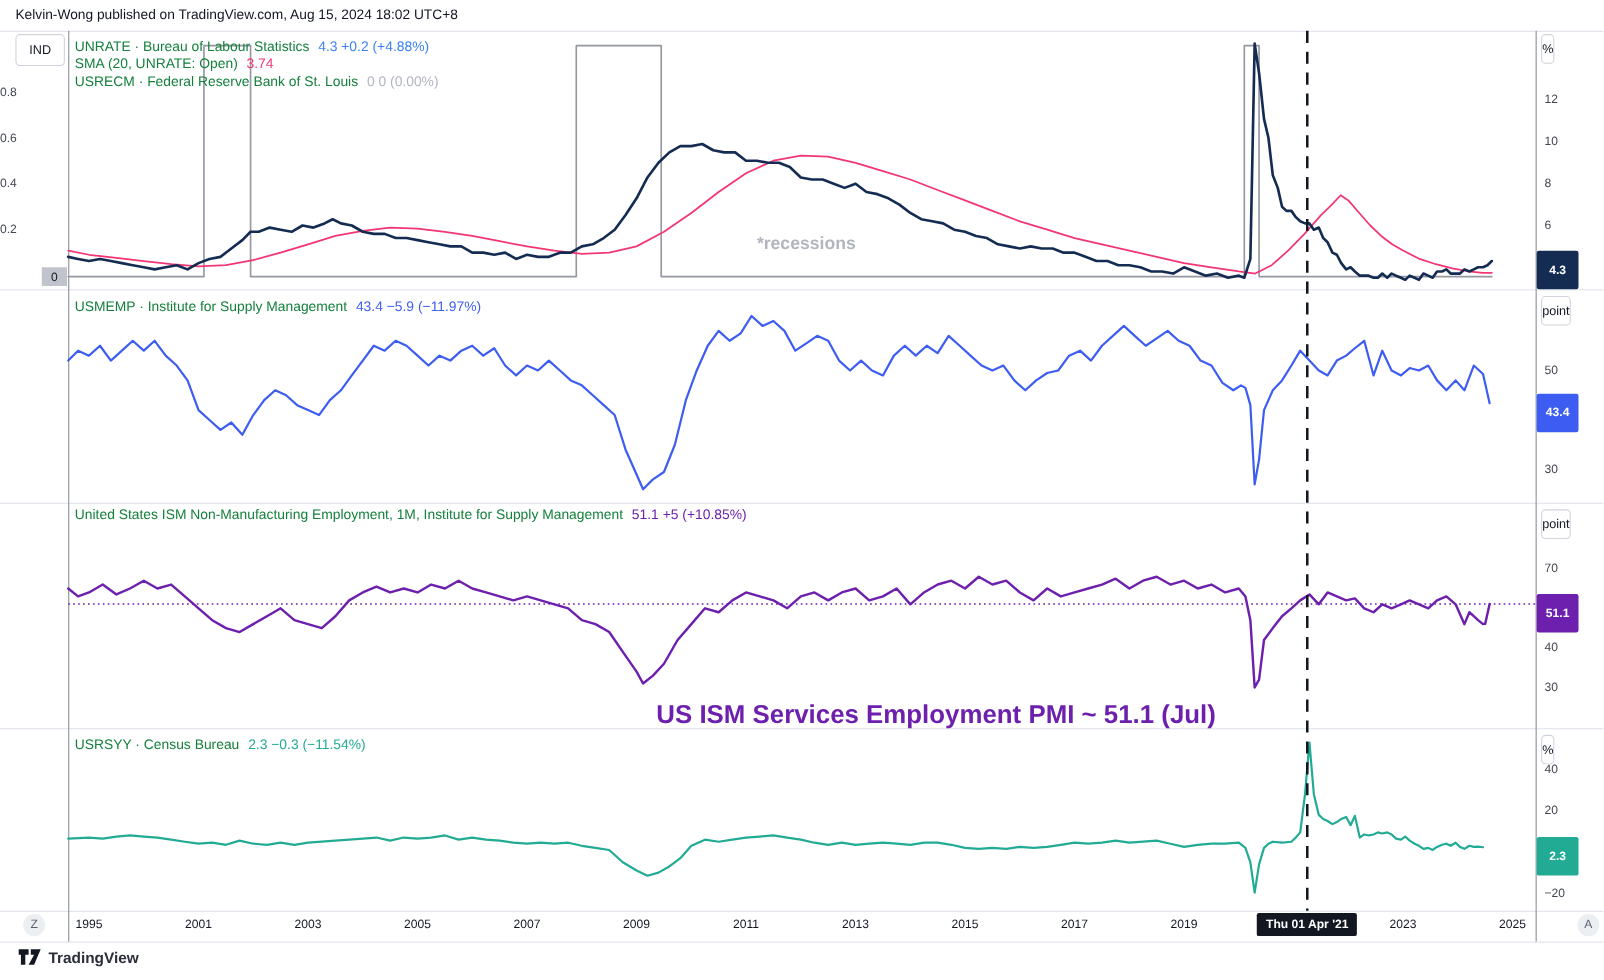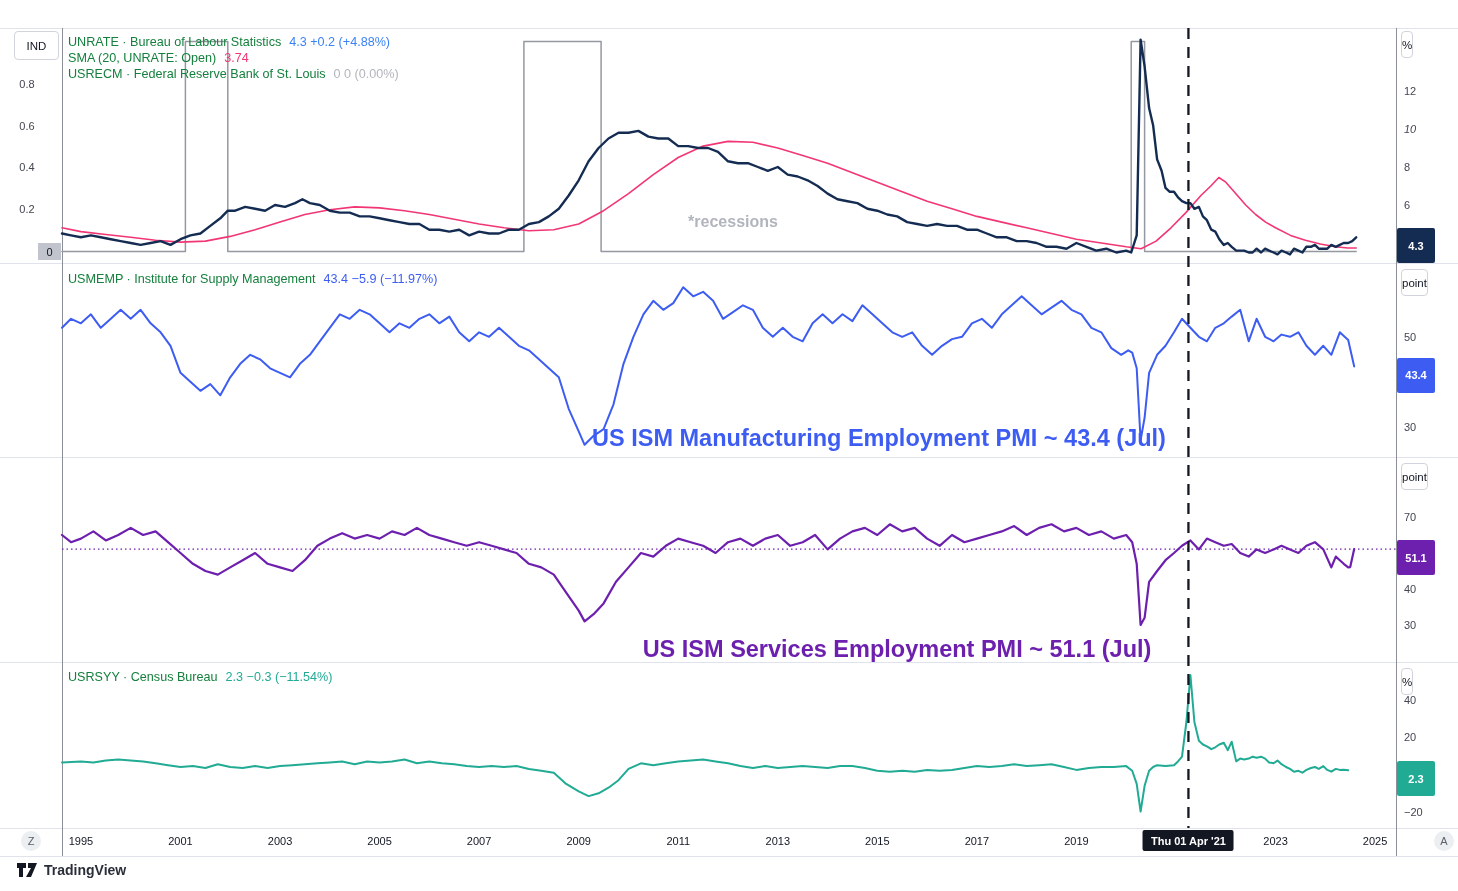--- a/index.html
+++ b/index.html
@@ -11,39 +11,40 @@
   .header-line{position:absolute;left:14px;top:6px;font-size:12.5px;color:#131722;z-index:3;}
   .btn-box{position:absolute;border:1px solid #d1d4dc;border-radius:4px;background:#fff;
            display:flex;align-items:center;justify-content:center;font-size:11.5px;color:#131722;z-index:4;}
   .legend{position:absolute;font-size:12.6px;white-space:nowrap;z-index:3;}
   .legend .lab{color:#15803d;margin-top:48px;}
   .legend .val{margin-left:8px;font-weight:400;}
   .pane-title{position:absolute;font-weight:700;white-space:nowrap;transform:translateX(-50%);z-index:3;}
   .annotation{position:absolute;font-weight:700;font-size:16px;color:#b2b5be;transform:translateX(-50%);z-index:3;}
   .tick{position:absolute;font-size:11px;color:#434651;line-height:14px;z-index:3;}
   .rtick{left:1404px;}
-  .ltick{left:0;width:54px;text-align:center;}
+  .ltick{left:0;width:54px;text-align:left;}
   .ttick{top:834px;transform:translateX(-50%);color:#131722;}
   .price-badge{position:absolute;left:1397px;min-width:30px;height:35px;padding:0 4px;border-radius:2px;
            color:#fff;font-size:11px;font-weight:700;display:flex;align-items:center;justify-content:center;z-index:4;}
   .zero-badge{position:absolute;left:38px;top:243px;width:23px;height:17px;background:#c1c4cc;color:#131722;
            font-size:11px;display:flex;align-items:center;justify-content:center;z-index:4;}
   .time-badge{position:absolute;top:830px;height:21px;padding:0 8px;background:#131722;color:#fff;border-radius:2px;
            font-size:11px;font-weight:600;display:flex;align-items:center;justify-content:center;
            transform:translateX(-50%);white-space:nowrap;z-index:4;}
   .chip{position:absolute;width:20px;height:20px;border-radius:50%;background:#eceff2;color:#5d606b;
            font-size:11px;display:flex;align-items:center;justify-content:center;z-index:4;}
   .footer-logo{position:absolute;left:16px;top:862px;display:flex;align-items:center;gap:6px;z-index:3;}
   .footer-logo .brand{font-size:14px;font-weight:600;color:#2a2e39;}
 </style>
 </head>
 <body>
 
 <div id="app">
 
+  <div class="header-line">Kelvin-Wong published on TradingView.com, Aug 15, 2024 18:02 UTC+8</div>
 
   <div class="hline" style="top:28px;"></div>
   <div class="hline" style="top:263px;"></div>
   <div class="hline" style="top:457px;"></div>
   <div class="hline" style="top:662px;"></div>
   <div class="hline" style="top:828px;"></div>
   <div class="hline" style="top:856px;"></div>
   <div class="vline" style="left:62px;"></div>
   <div class="vline" style="left:1396px;"></div>
 
@@ -69,48 +70,50 @@
   </div>
   <div class="legend" style="left:68px;top:51px;">
     <span class="lab">SMA (20, UNRATE: Open)</span><span class="val" style="color: rgb(242, 54, 116);">3.74</span>
   </div>
   <div class="legend" style="left:68px;top:67px;">
     <span class="lab">USRECM · Federal Reserve Bank of St. Louis</span><span class="val" style="color: rgb(178, 181, 190);">0  0 (0.00%)</span>
   </div>
   <div class="legend" style="left:68px;top:272px;">
     <span class="lab">USMEMP · Institute for Supply Management</span><span class="val" style="color: rgb(61, 93, 242);">43.4  −5.9 (−11.97%)</span>
   </div>
+  <div class="legend" style="left:68px;top:461px;">
+    <span class="lab">United States ISM Non-Manufacturing Employment, 1M, Institute for Supply Management</span><span class="val" style="color: rgb(109, 31, 173);">51.1  +5 (+10.85%)</span>
+  </div>
   <div class="legend" style="left:68px;top:670px;">
     <span class="lab">USRSYY · Census Bureau</span><span class="val" style="color: rgb(34, 171, 148);">2.3  −0.3 (−11.54%)</span>
   </div>
 
   <div class="annotation" style="left:733px;top:213px;">*recessions</div>
-  <div class="pane-title" style="left: 879px; top: 425px; font-size: 23.5px; color: rgb(61, 93, 242);">US ISM Manufacturing Employment PMI ~ 43.4 (Jul)</div>
-  <div class="pane-title" style="left: 851px; top: 636px; font-size: 23.5px; color: rgb(109, 31, 173); margin-left: 46px;">US ISM Services Employment PMI ~ 51.1 (Jul)</div>
+  <div class="pane-title" style="left: 851px; top: 636px; font-size: 23.5px; color: rgb(109, 31, 173);">US ISM Services Employment PMI ~ 51.1 (Jul)</div>
 
   <div class="price-badge" style="top: 228.343px; background: rgb(21, 44, 82);">4.3</div>
   <div class="price-badge" style="top: 357.527px; background: rgb(61, 93, 242);">43.4</div>
   <div class="price-badge" style="top: 540.07px; background: rgb(109, 31, 173);">51.1</div>
   <div class="price-badge" style="top: 761.228px; background: rgb(34, 171, 148);">2.3</div>
   <div class="zero-badge">0</div>
 
   <div class="time-badge" style="left: 1188.43px;">Thu 01 Apr '21</div>
   <div class="chip" style="left:21px;top:831px;">Z</div>
   <div class="chip" style="left:1434px;top:831px;">A</div>
 
   <div class="footer-logo">
     <svg width="22" height="16" viewBox="0 0 22 16">
       <path d="M1 1h9v5H7v9H3V6H1z" fill="#131722"></path>
       <path d="M12 1h9l-6 14h-5l5-9h-3z" fill="#131722"></path>
     </svg>
     <span class="brand">TradingView</span>
   </div>
 
 <div class="tick rtick" style="left: 1404px; top: 84.0057px;">12</div>
-    <div class="tick rtick" style="left: 1404px; top: 122.015px; font-style: italic;">10</div>
+    <div class="tick rtick" style="left: 1404px; top: 122.015px;">10</div>
     <div class="tick rtick" style="left: 1404px; top: 160.025px;">8</div>
     <div class="tick rtick" style="left: 1404px; top: 198.035px;">6</div>
     <div class="tick ltick" style="left: 0px; top: 76.527px;">0.8</div>
     <div class="tick ltick" style="left: 0px; top: 118.509px;">0.6</div>
     <div class="tick ltick" style="left: 0px; top: 160.491px;">0.4</div>
     <div class="tick ltick" style="left: 0px; top: 202.473px;">0.2</div>
     <div class="tick rtick" style="left: 1404px; top: 329.819px;">50</div>
     <div class="tick rtick" style="left: 1404px; top: 374.831px;">40</div>
     <div class="tick rtick" style="left: 1404px; top: 419.842px;">30</div>
     <div class="tick rtick" style="left: 1404px; top: 510.061px;">70</div>

